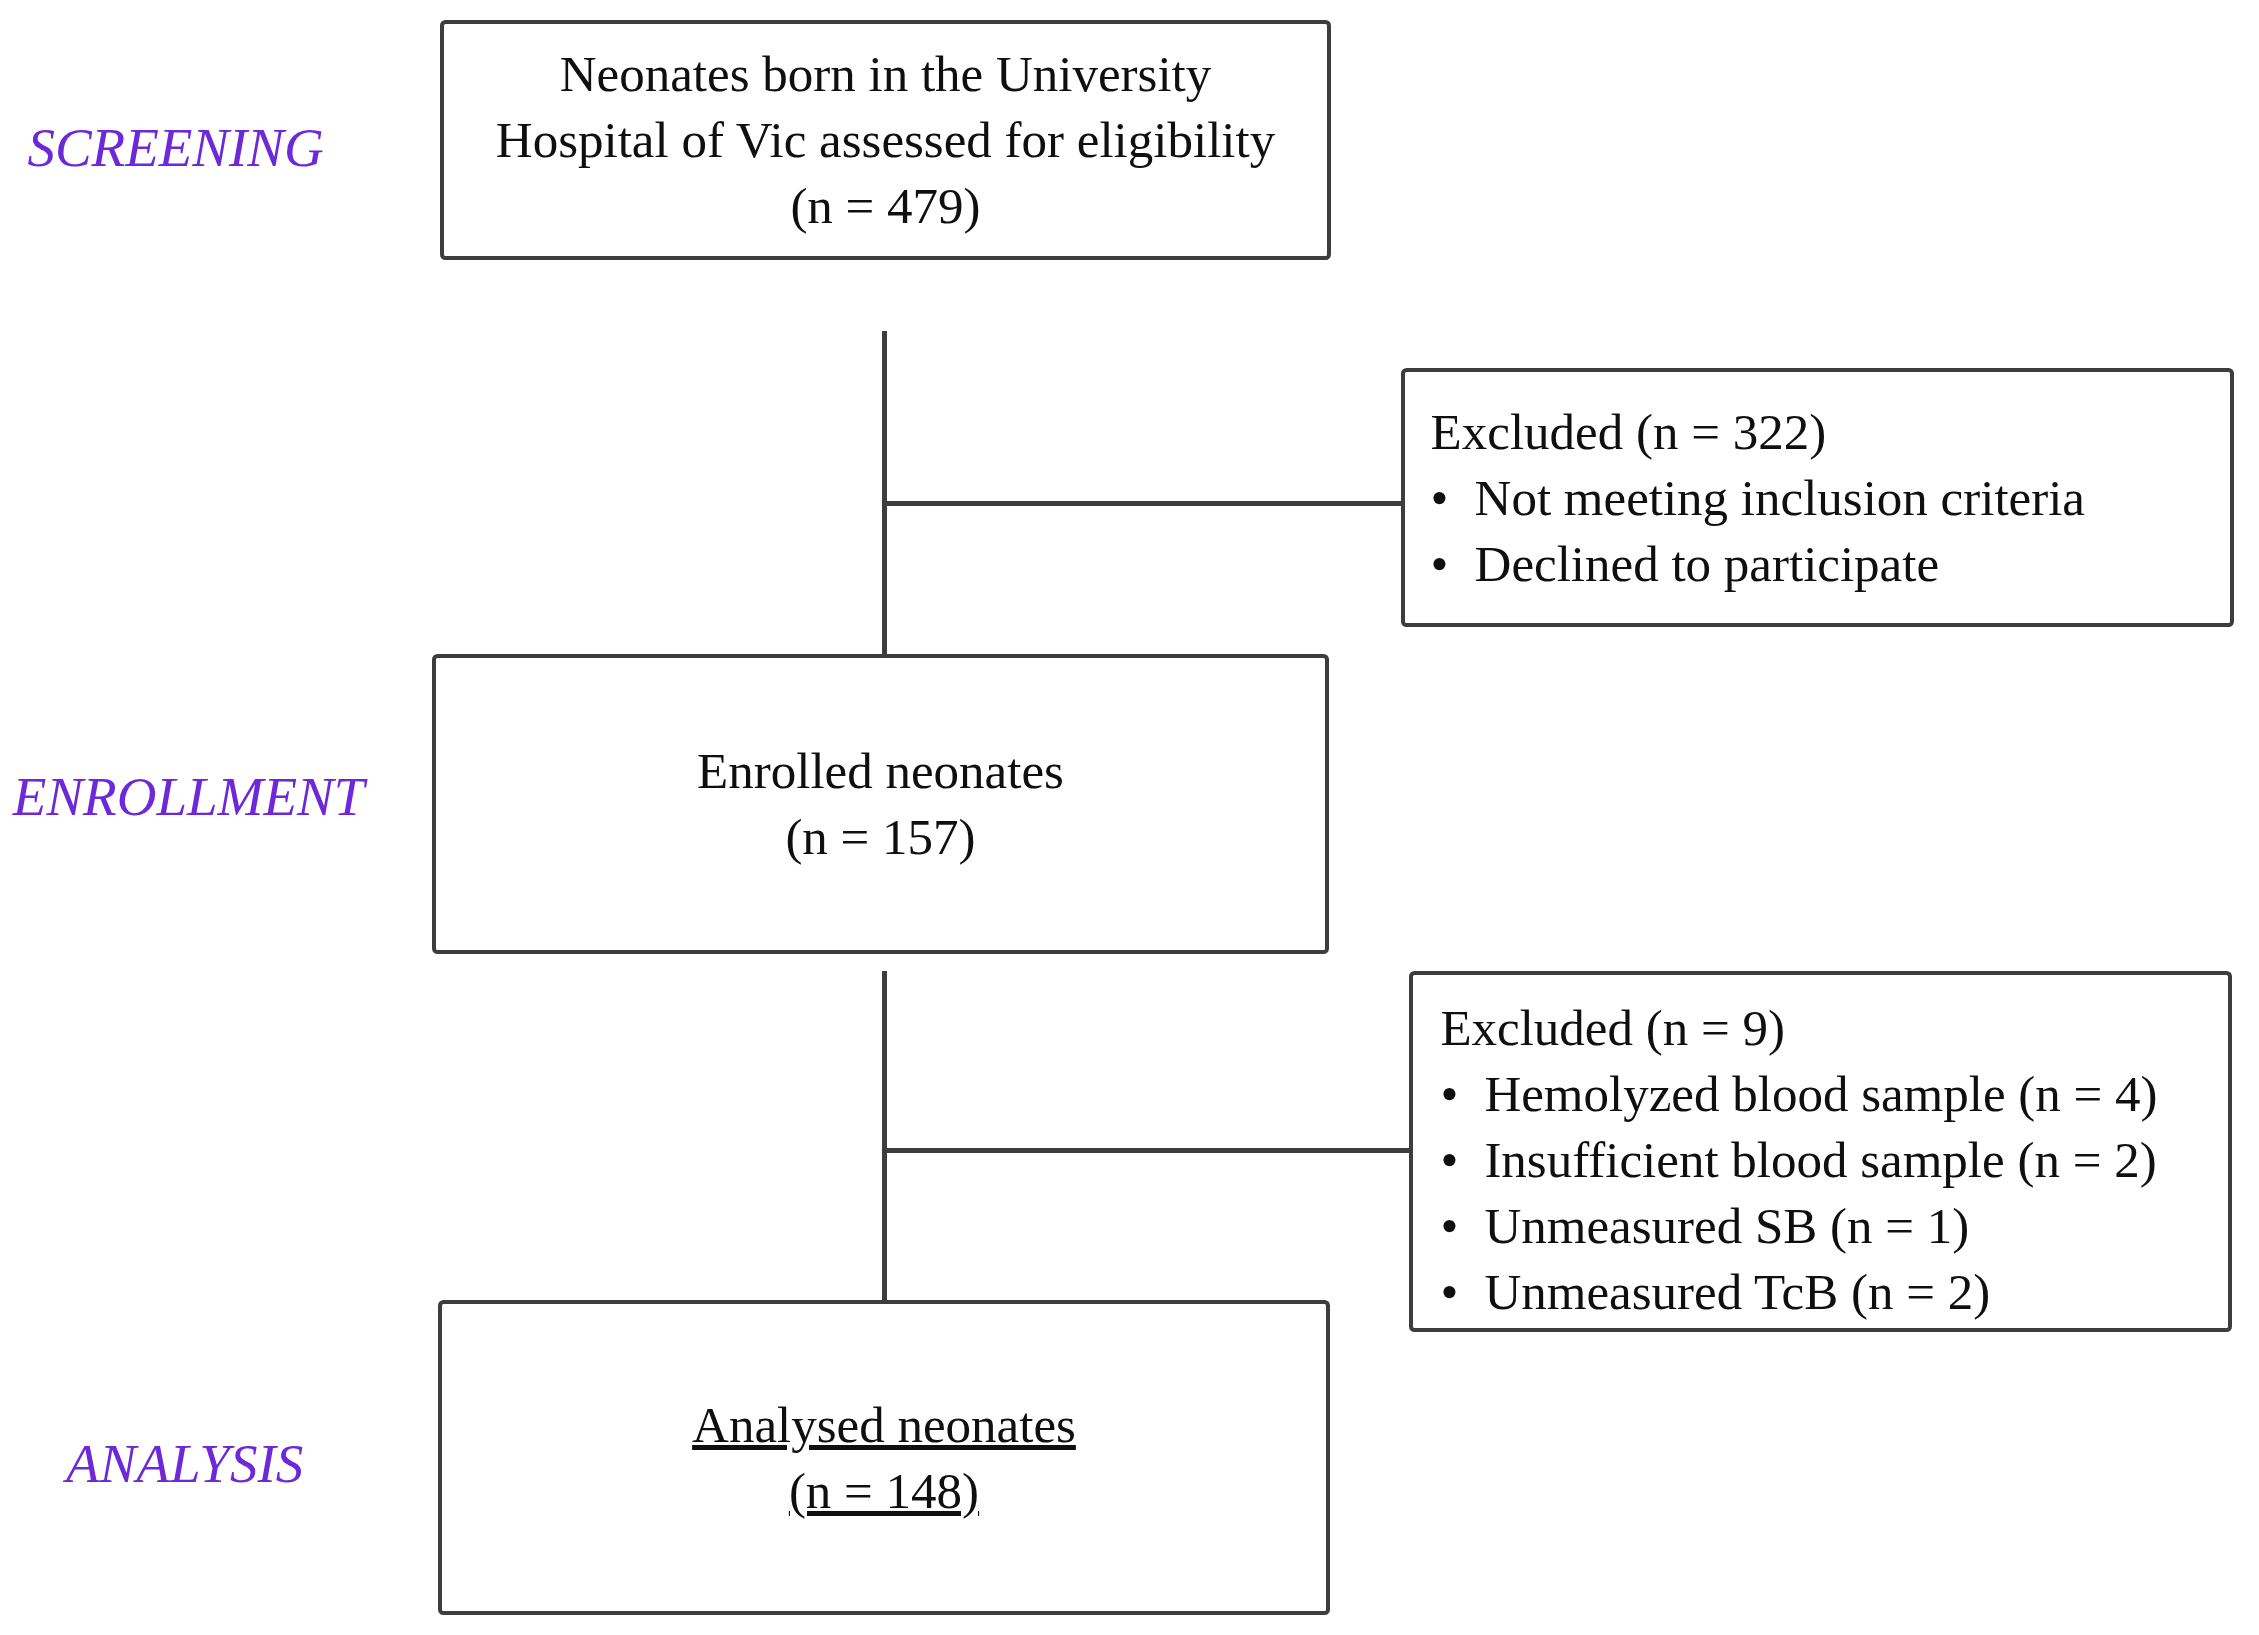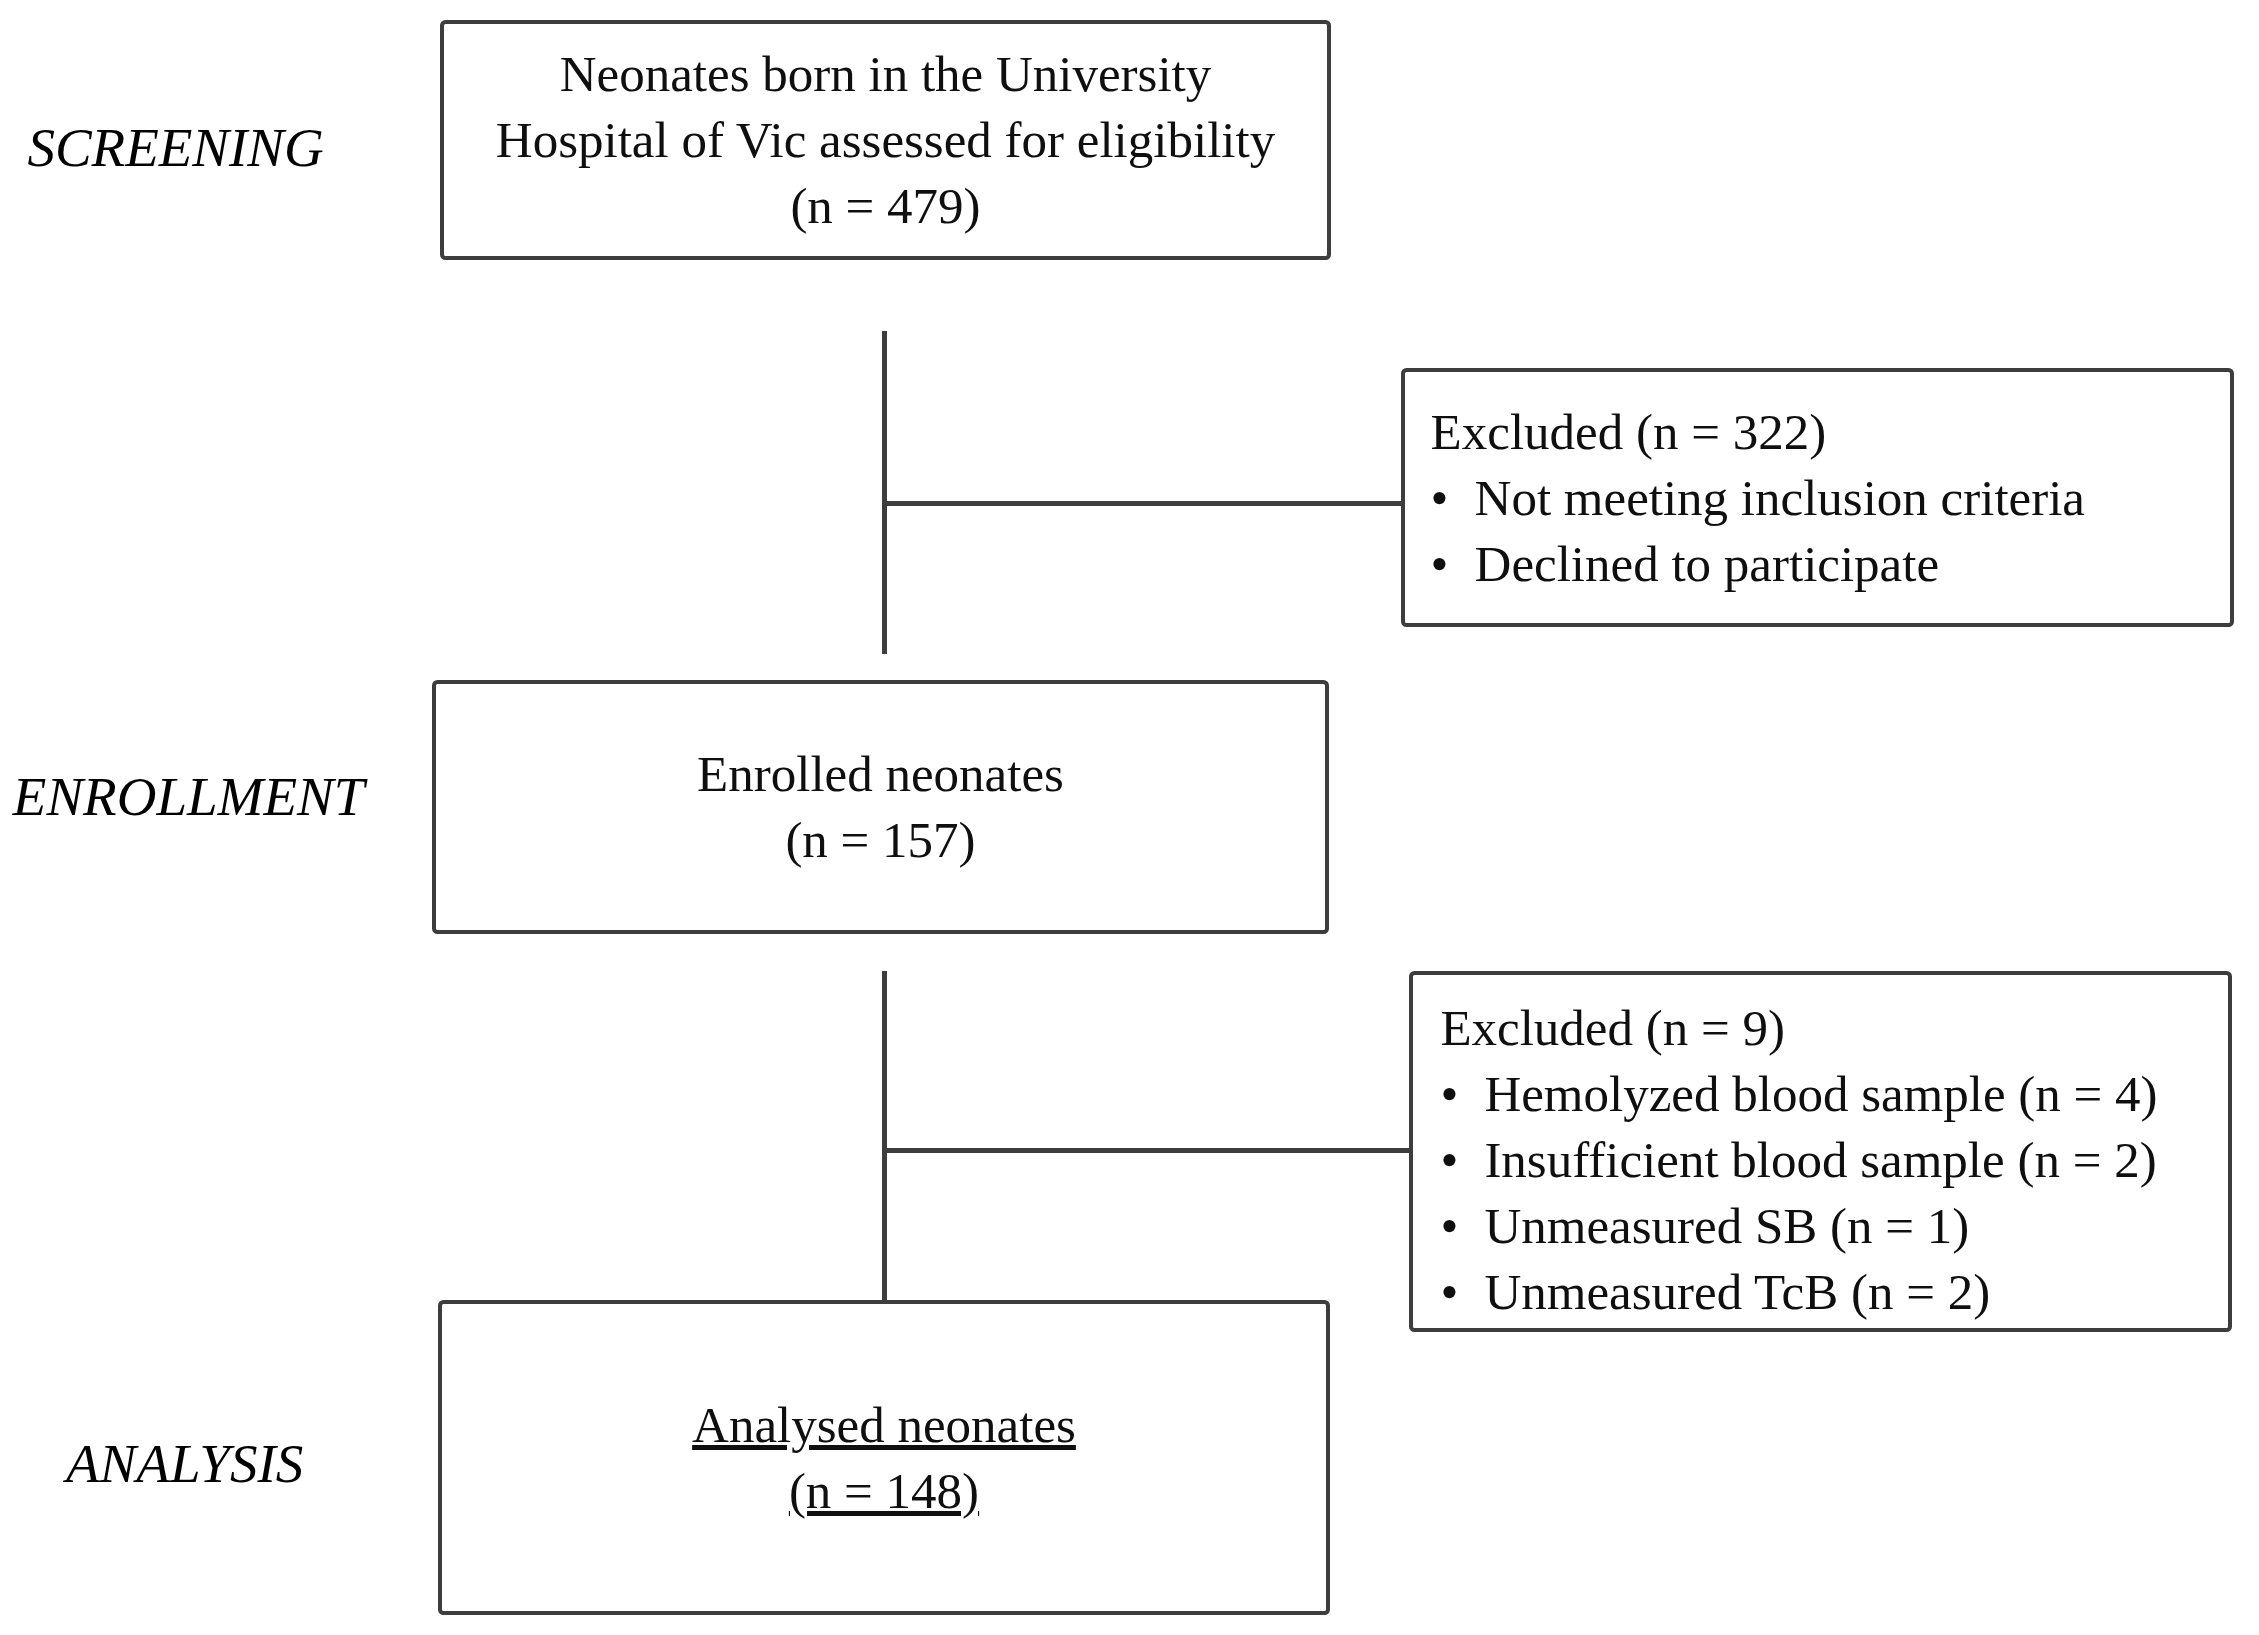--- a/index.html
+++ b/index.html
@@ -14,21 +14,21 @@
     background: #ffffff;
     font-family: "Liberation Serif", "DejaVu Serif", serif;
     color: #0f0f0f;
   }
   .stage-label {
     position: absolute;
     font-style: italic;
     font-size: 55px;
     line-height: 66px;
     white-space: nowrap;
-    color: #000000;
+    color: #6d28d9;
   }
   .box {
     position: absolute;
     background: #ffffff;
     border: 4.6px solid #3d3d3d;
     border-radius: 5.5px;
     box-sizing: border-box;
   }
   .box.main {
     display: flex;
@@ -58,21 +58,21 @@
     position: absolute;
     background: #3d3d3d;
   }
   
   #label-screening  { left: 27.4px;  top: 115px; }
   #label-enrollment { left: 12.8px;  top: 764px; }
   #label-analysis   { left: 66px;  top: 1431px; }
 
   #box-screening  { left: 440px;  top: 20px;   width: 891px; height: 240px; }
   #box-excluded-screening { left: 1401px; top: 368px;  width: 833px; height: 259px; }
-  #box-enrollment { left: 432px;  top: 680px;  width: 897px; height: 254px; }
+  #box-enrollment { left: 432px;  top: 654px;  width: 897px; height: 300px; }
   #box-excluded-enrollment { left: 1409px; top: 971px; width: 823px; height: 361px; }
   #box-analysis   { left: 438px;  top: 1300px; width: 892px; height: 315px; text-decoration: underline; }
 
   #conn-v1 { left: 882px; top: 331px;  width: 4.6px;   height: 323px; }
   #conn-h1 { left: 884px; top: 501px;  width: 517px; height: 4.6px; }
   #conn-v2 { left: 882px; top: 971px; width: 4.6px;   height: 329px; }
   #conn-h2 { left: 884px; top: 1148px; width: 525px; height: 4.6px; }
 </style>
 </head>
 <body>

